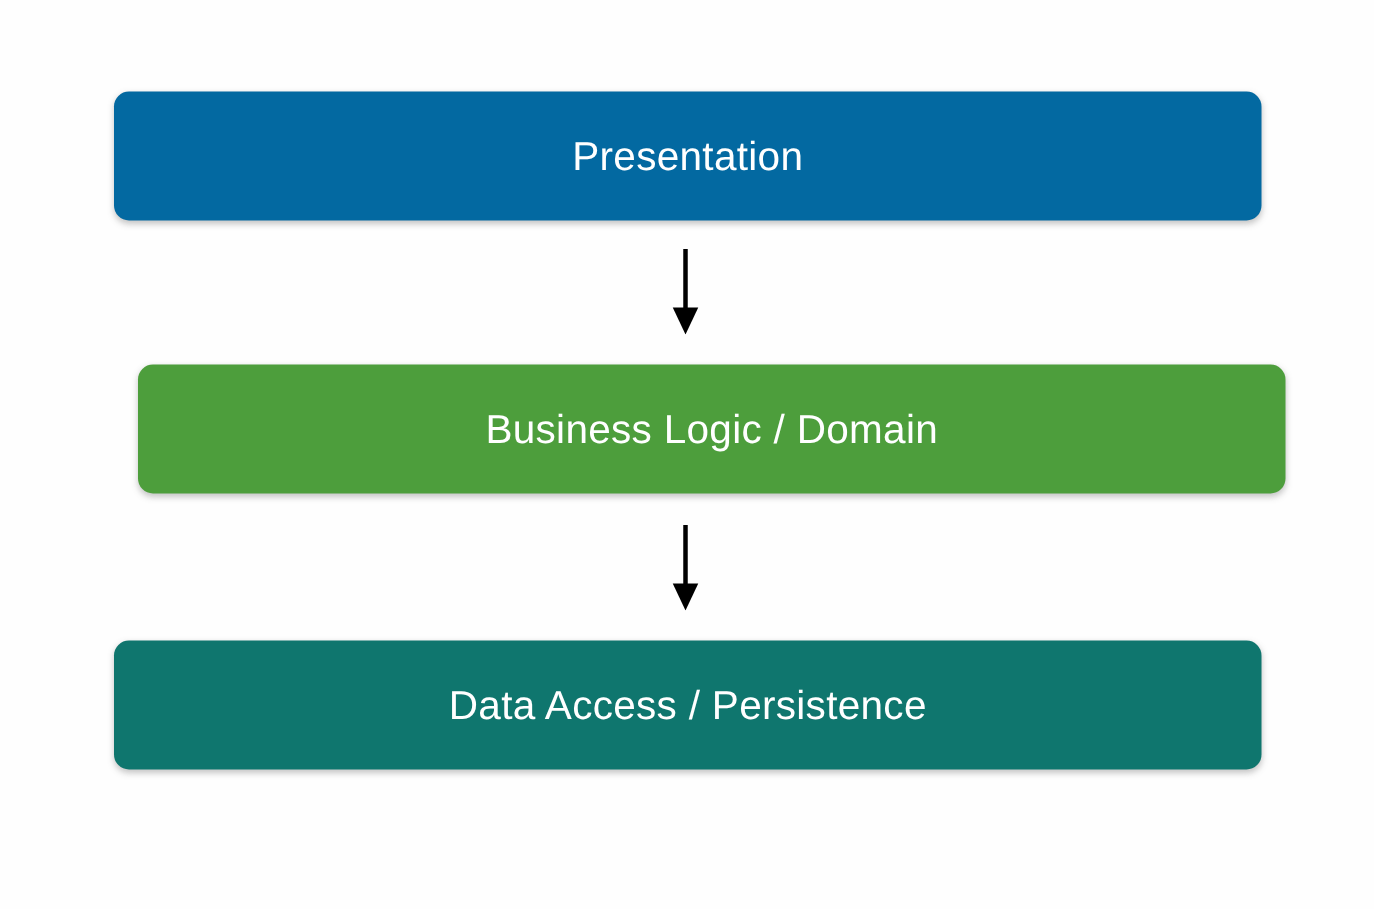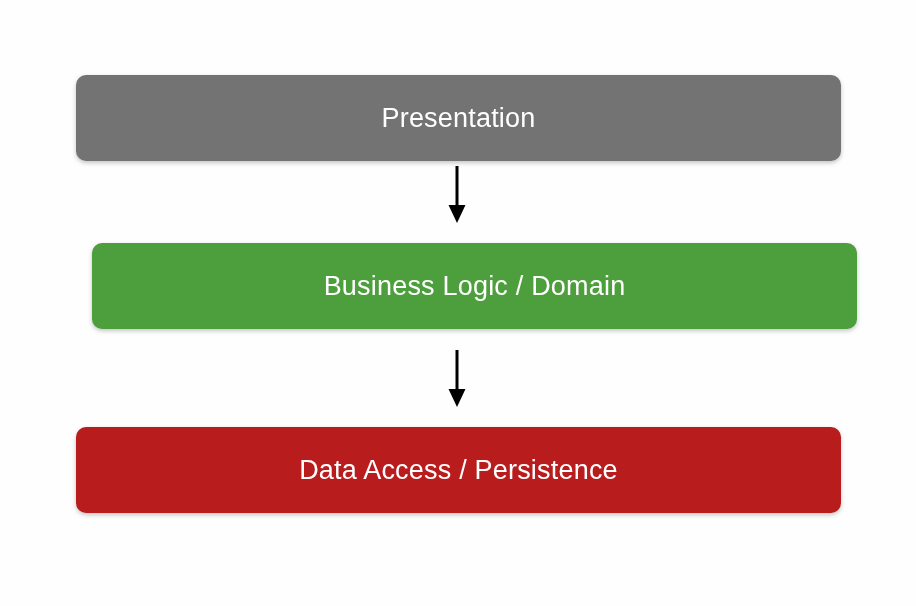--- a/index.html
+++ b/index.html
@@ -41,21 +41,21 @@
   }
   #arrow-0 { top: 165px; }
   #arrow-1 { top: 349px; }
   .flow-arrow svg { display: block; width: 100%; height: 100%; }
 </style>
 </head>
 <body>
 
 <div class="canvas">
 
-  <div class="layer-box" id="layer-0" style="background-color: #737373; margin-top: 14px;">
+  <div class="layer-box" id="layer-0" style="background-color: #0369a1;">
     <span>Presentation</span>
   </div>
 
   <div class="flow-arrow" id="arrow-0" style="color: rgb(0, 0, 0);">
     <svg viewBox="0 0 24 58" xmlns="http://www.w3.org/2000/svg">
       <line x1="12" y1="1" x2="12" y2="42" stroke="currentColor" stroke-width="3"></line>
       <polygon points="3.5,40 20.5,40 12,58" fill="currentColor"></polygon>
     </svg>
   </div>
 
@@ -63,17 +63,17 @@
     <span>Business Logic / Domain</span>
   </div>
 
   <div class="flow-arrow" id="arrow-1" style="color: rgb(0, 0, 0);">
     <svg viewBox="0 0 24 58" xmlns="http://www.w3.org/2000/svg">
       <line x1="12" y1="1" x2="12" y2="42" stroke="currentColor" stroke-width="3"></line>
       <polygon points="3.5,40 20.5,40 12,58" fill="currentColor"></polygon>
     </svg>
   </div>
 
-  <div class="layer-box" id="layer-2" style="background-color: #b91c1c;">
+  <div class="layer-box" id="layer-2" style="background-color: #0f766e;">
     <span>Data Access / Persistence</span>
   </div>
 
 </div>
 
 </body></html>

